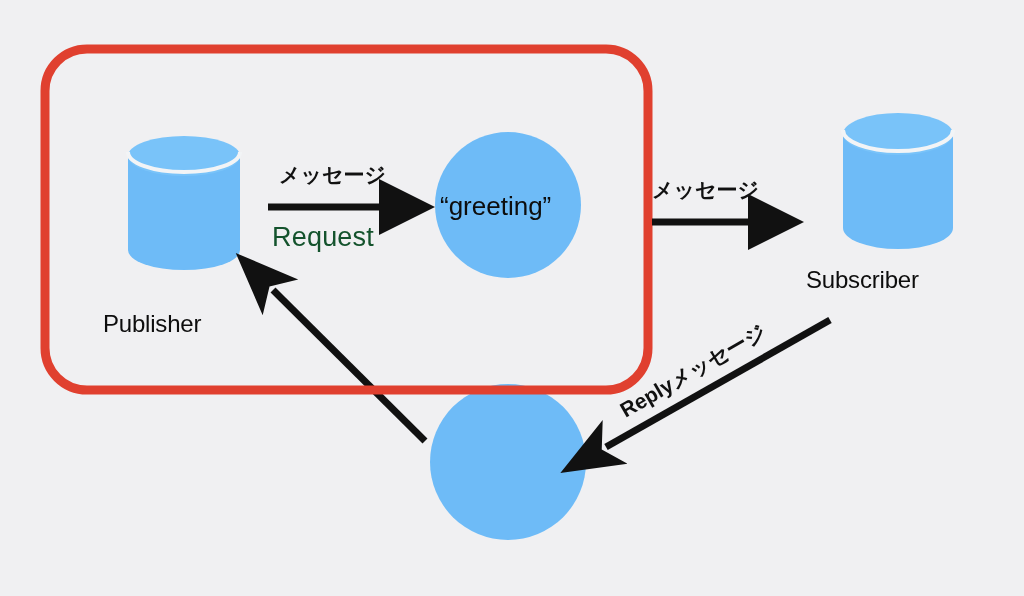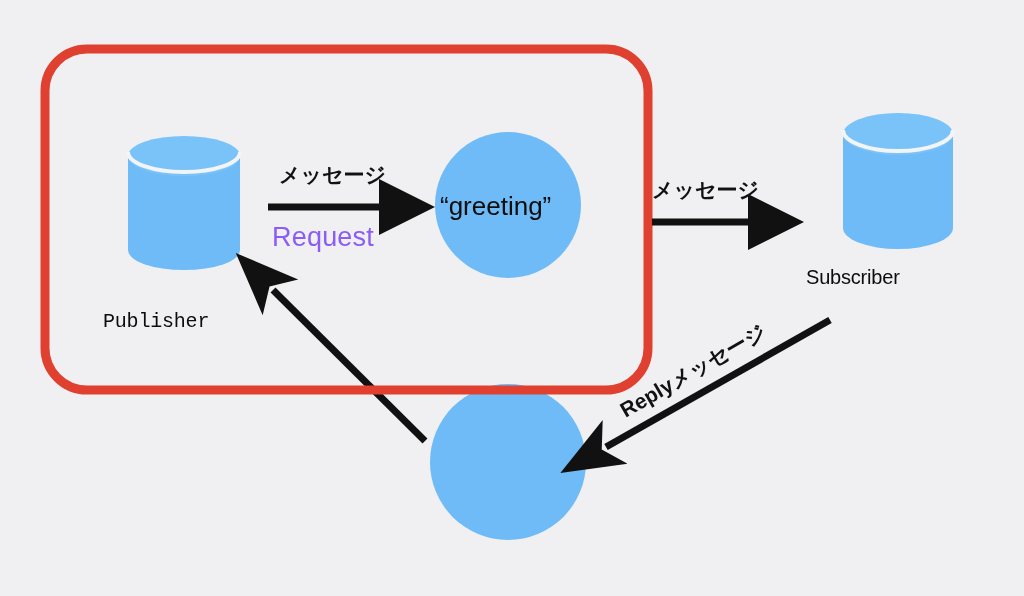--- a/index.html
+++ b/index.html
@@ -19,21 +19,21 @@
   }
   #diagram-svg {
     position: absolute;
     top: 0;
     left: 0;
     width: 1024px;
     height: 596px;
   }
   .node-label {
     position: absolute;
-    font-size: 20px;
+    font-size: 24px;
     font-weight: 500;
     color: #0d0d0d;
     white-space: nowrap;
     letter-spacing: -0.2px;
   }
   .edge-label {
     position: absolute;
     font-size: 21px;
     font-weight: 700;
     color: #111111;
@@ -104,29 +104,29 @@
 
     <g>
       <line x1="652" y1="222" x2="762" y2="222" stroke="#111111" stroke-width="7" marker-end="url(#arrow-black)"></line>
     </g>
 
     <g>
       <line x1="830" y1="320" x2="606" y2="447" stroke="#111111" stroke-width="7" marker-end="url(#arrow-black-slim)"></line>
     </g>
   </svg>
 
-  <div class="node-label" style="left:103px; top:310px;font-family:Liberation Mono, monospace;">Publisher</div>
+  <div class="node-label" style="left:103px; top:310px;">Publisher</div>
 
 
   <div class="node-label" style="left:806px; top:266px;">Subscriber</div>
 
 
   <div class="circle-text" style="left:440px; top:191px;">“greeting”</div>
 
   <div class="edge-label" style="left:279px; top:161px;">メッセージ</div>
 
-  <div class="edge-label accent" style="left:272px; top:222px; color:#8b5cf6;">Request</div>
+  <div class="edge-label accent" style="left:272px; top:222px; color:#14532d;">Request</div>
 
   <div class="edge-label" style="left:652px; top:176px;">メッセージ</div>
 
   <div class="edge-label" style="left:622px; top:398px; transform: rotate(-30deg); transform-origin: left center;">Replyメッセージ</div>
 
 </div>
 
 </body></html>

